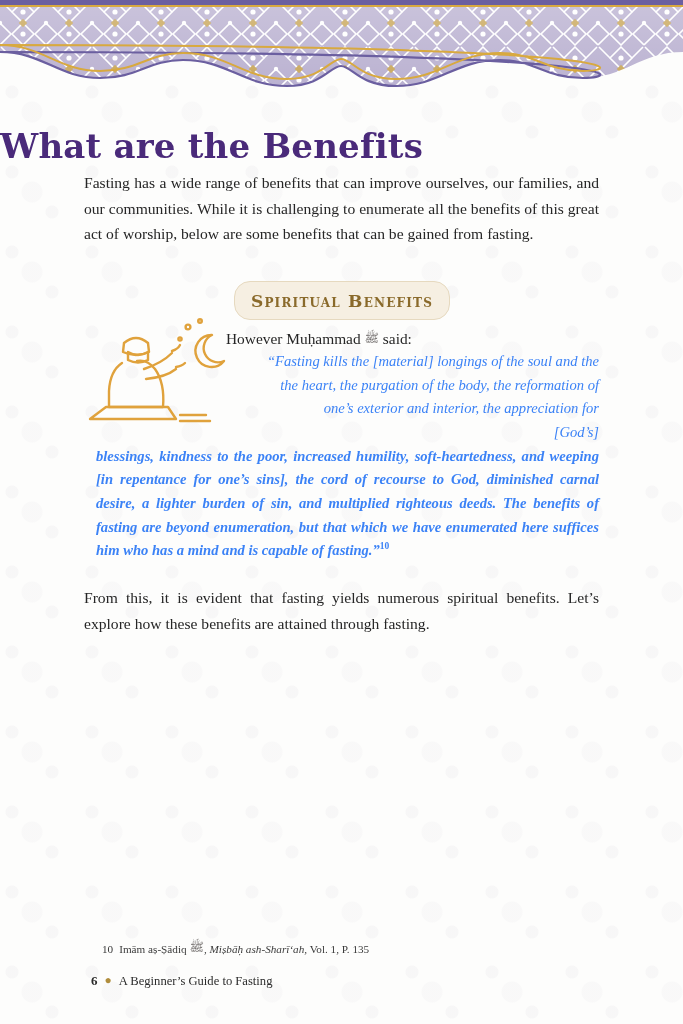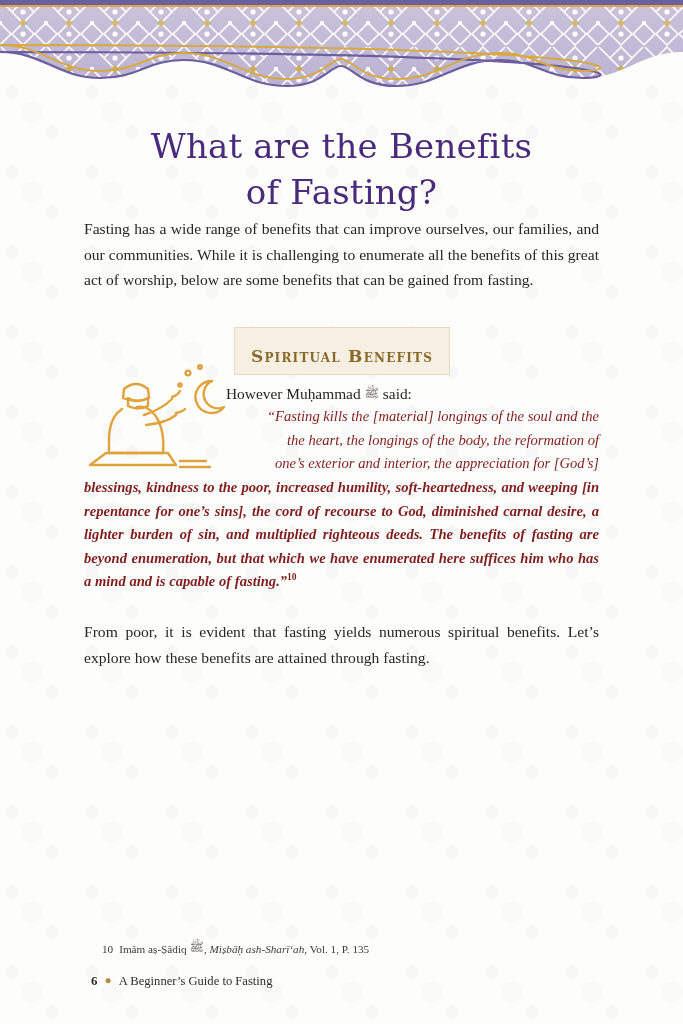--- a/index.html
+++ b/index.html
@@ -43,24 +43,24 @@
   .content {
     position: absolute;
     top: 96px;
     left: 0;
     width: 683px;
     z-index: 3;
   }
 
   .title {
     margin: 28px 0 0 0;
-    text-align: center;
+    text-align: left;
     color: #4a2a7a;
     font-family: "DejaVu Serif", serif;
-    font-weight: normal;
+    font-weight: bold;
     font-size: 34px;
     line-height: 1.35;
     letter-spacing: 0.2px;
   }
   .title .line2 { display: block; }
 
   .body-col {
     width: 515px;
     margin: 0 auto;
   }
@@ -88,23 +88,23 @@
     position: relative;
     margin-top: 34px;
     min-height: 270px;
   }
 
   .banner {
     margin-left: 150px;
     width: 216px;
     background: #f6efe2;
     border: 1px solid #e6d9bf;
-    border-radius: 0;
+    border-radius: 16px;
     text-align: center;
-    padding: 18px 4px 8px 4px;
+    padding: 9px 4px 8px 4px;
     box-sizing: border-box;
   }
   .banner-text {
     color: #8a6a2b;
     font-family: "DejaVu Serif", serif;
     font-variant: small-caps;
     font-weight: bold;
     font-size: 17px;
     letter-spacing: 1.2px;
   }
@@ -121,22 +121,23 @@
     margin: 10px 0 0 142px;
     font-size: 15.4px;
     color: #262626;
   }
 
   .quote-wrap {
     margin-top: 2px;
     font-style: italic;
     font-size: 14.6px;
     line-height: 1.62;
-    color: #7f1d1d;
+    color: #3b82f6;
     text-align: justify;
+    margin-left: 12px;
   }
   .q-l1, .q-l2, .q-l3, .q-l4 {
     text-align: right;
     margin: 0;
   }
   .q-l1 { padding-left: 148px; }
   .q-l2 { padding-left: 158px; }
   .q-l3 { padding-left: 168px; }
   .q-l4 { padding-left: 180px; }
   .q-rest {
@@ -248,21 +249,20 @@
              C58 71 43 45 0 45" fill="none" stroke="#d8a93f" stroke-width="2"></path>
     <rect x="0" y="0" width="683" height="5" fill="#6b5fa0"></rect>
     <rect x="0" y="5" width="683" height="2" fill="#d8a93f"></rect>
   </svg>
 </div>
 
 <div class="content">
 
   <h1 class="title">
     <span>What are the Benefits</span>
-    <span class="line2">of Fasting?</span>
   </h1>
 
   <div class="body-col">
 
 
     <p class="para">Fasting has a wide range of benefits that can improve ourselves, our families, and our communities. While it is challenging to enumerate all the benefits of this great act of worship, below are some benefits that can be gained from fasting.</p>
 
     <div class="benefit-block">
 
       <div class="illus">
@@ -295,27 +295,27 @@
       </div>
 
       <div class="banner">
         <span class="banner-text">Spiritual Benefits</span>
       </div>
 
       <div class="quote-intro"><span>However Muḥammad </span><span class="glyph-saw">ﷺ</span><span> said:</span></div>
 
       <div class="quote-wrap">
         <p class="q-l1">“Fasting kills the [material] longings of the soul and the</p>
-        <p class="q-l3">the heart, the longings of the body, the reformation of</p>
+        <p class="q-l3">the heart, the purgation of the body, the reformation of</p>
         <p class="q-l4">one’s exterior and interior, the appreciation for [God’s]</p>
         <p class="q-rest"><span>blessings, kindness to the poor, increased humility, soft-heartedness, and weeping [in repentance for one’s sins], the cord of recourse to God, diminished carnal desire, a lighter burden of sin, and multiplied righteous deeds. The benefits of fasting are beyond enumeration, but that which we have enumerated here suffices him who has a mind and is capable of fasting.”</span><sup class="fn">10</sup></p>
       </div>
     </div>
 
-    <p class="para after-quote">From poor, it is evident that fasting yields numerous spiritual benefits. Let’s explore how these benefits are attained through fasting.</p>
+    <p class="para after-quote">From this, it is evident that fasting yields numerous spiritual benefits. Let’s explore how these benefits are attained through fasting.</p>
 
   </div>
 </div>
 
 <div class="footnote">
   <span class="num">10</span><span>Imām aṣ-Ṣādiq </span><span class="glyph-saw">ﷺ</span><span>, </span><span class="src">Miṣbāḥ ash-Sharī‘ah,</span><span> Vol. 1, P. 135</span>
 </div>
 
 <div class="footer">
   <span class="pg">6</span><span class="dot">●</span><span>A Beginner’s Guide to Fasting</span>

